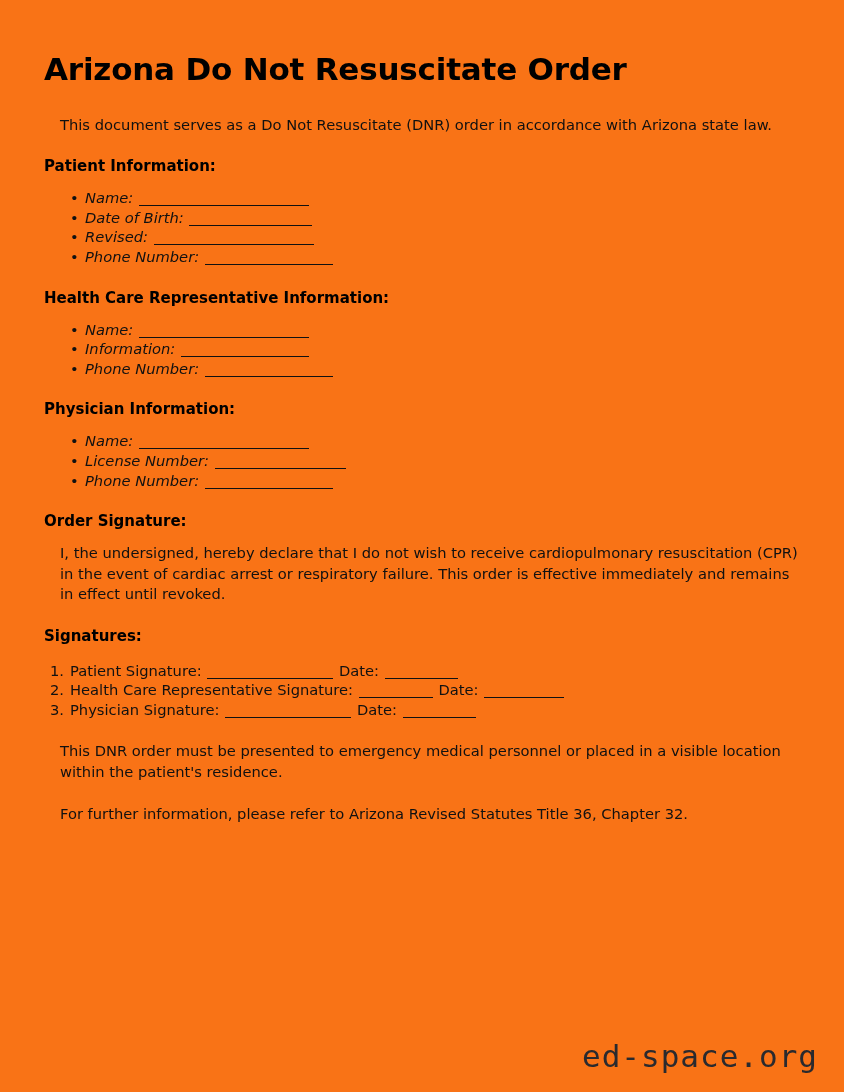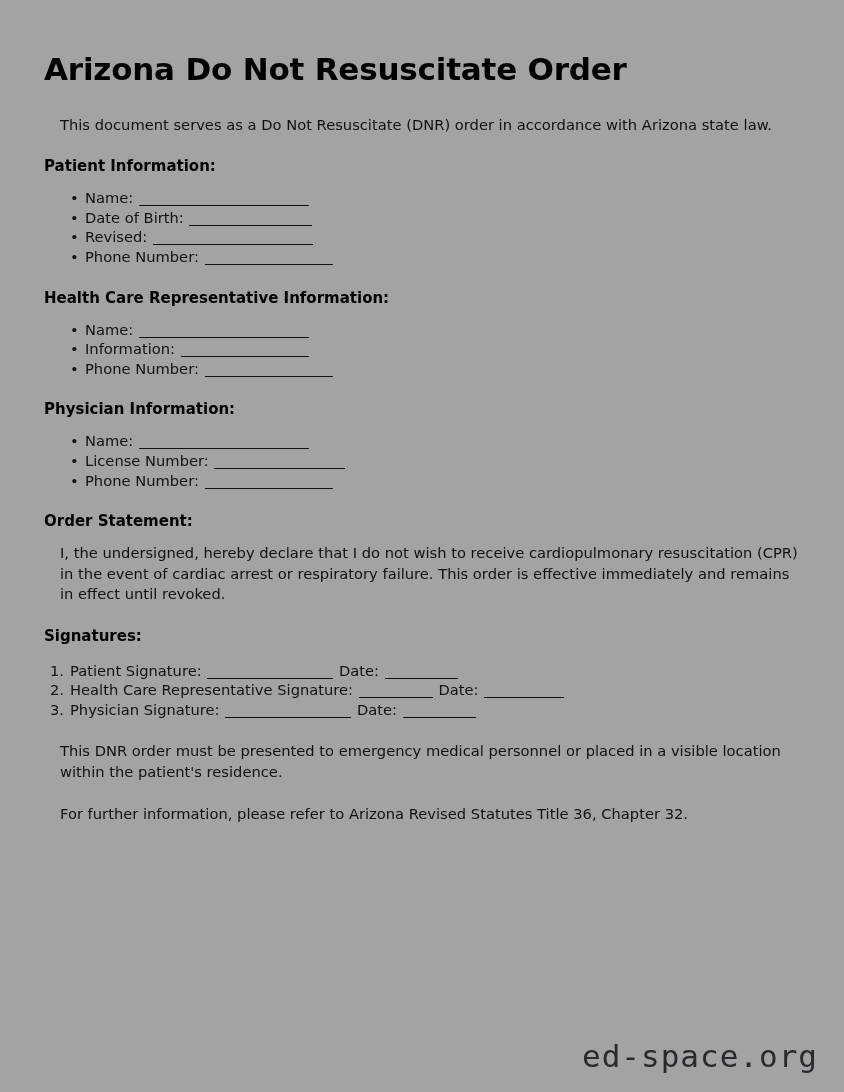--- a/index.html
+++ b/index.html
@@ -15,21 +15,21 @@
     font-family: "DejaVu Sans", "Liberation Sans", sans-serif;
     color: #000000;
     overflow: hidden;
   }
   #page {
     position: absolute;
     left: 0;
     top: 0;
     width: 844px;
     height: 1092px;
-    background: #a3a3a3;
+    background: #f97316;
   }
   #content {
     position: absolute;
     left: 44px;
     top: 52px;
     width: 760px;
   }
 
   h1#doc-title {
     font-size: 31px;
@@ -52,20 +52,21 @@
     font-weight: bold;
     margin: 0 0 13px 0;
     line-height: 1.2;
     color: #000;
   }
 
   ul.field-list {
     list-style: none;
     margin: 0 0 22px 0;
     padding: 0 0 0 41px;
+    font-style: italic;
   }
   ul.field-list > li {
     position: relative;
     font-size: 14.7px;
     line-height: 19.6px;
     color: #111;
     white-space: nowrap;
   }
   ul.field-list > li::before {
     content: "\2022";
@@ -182,21 +183,21 @@
       <li>
         <span>License Number:</span>
         <span class="blank-line" style="width: 131px;"></span>
       </li>
       <li>
         <span>Phone Number:</span>
         <span class="blank-line" style="width: 128px;"></span>
       </li>
     </ul>
 
-    <h2 class="section-heading">Order Statement:</h2>
+    <h2 class="section-heading">Order Signature:</h2>
     <p class="body-text order-statement-body">I, the undersigned, hereby declare that I do not wish to receive cardiopulmonary resuscitation (CPR) in the event of cardiac arrest or respiratory failure. This order is effective immediately and remains in effect until revoked.</p>
 
     <h2 class="section-heading">Signatures:</h2>
     <ol class="signature-list">
       <li>
         <span>Patient Signature:</span>
         <span class="blank-line" style="width: 126px;"></span>
         <span>Date:</span>
         <span class="blank-line" style="width: 73px;"></span>
       </li>

